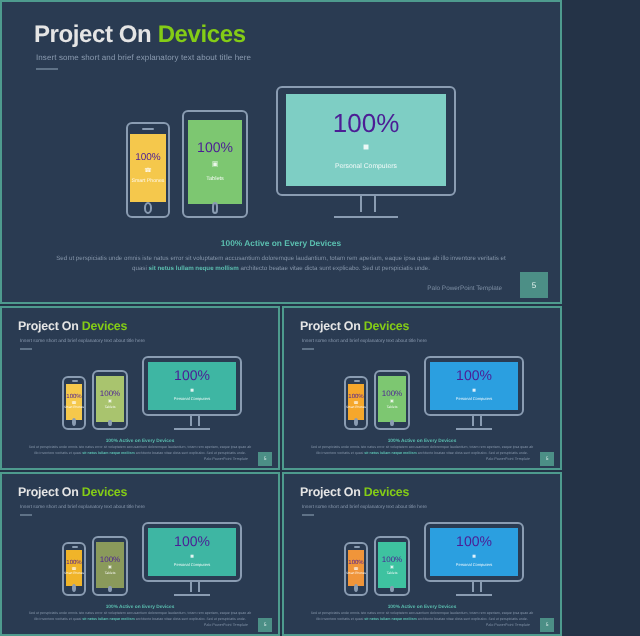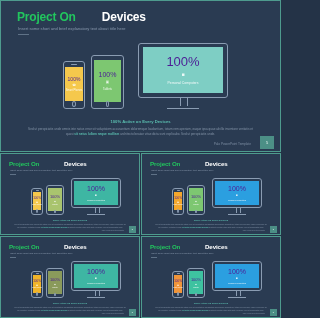--- a/index.html
+++ b/index.html
@@ -9,22 +9,22 @@
     font-family:"Liberation Sans", sans-serif;
     -webkit-font-smoothing:antialiased;
   }
   .page{position:relative;width:281px;height:318px;background:#243347;}
 
   
   .slide{position:relative;background:#2a3b52;overflow:hidden;}
   .slide-inner{position:absolute;inset:0;}
 
   .title{position:absolute;font-weight:bold;white-space:nowrap;}
-  .title .t-main{color:#22c55e;}
-  .title .t-accent{color:#ffffff;margin-left:23px;}
+  .title .t-main{color:#e5e5e5;}
+  .title .t-accent{color:#84cc16;}
 
   .subtitle{position:absolute;color:#8b9bb0;white-space:nowrap;}
   .rule{position:absolute;background:#5f7287;}
 
   
   .devices{position:absolute;}
   .phone{position:absolute;border:1px solid #8a9cb2;border-radius:3px;background:#2a3b52;box-sizing:border-box;}
   .phone .scr{position:absolute;left:7%;right:7%;top:11%;bottom:15%;display:flex;flex-direction:column;align-items:center;justify-content:center;}
   .phone .spk{position:absolute;left:35%;right:35%;top:4%;height:1px;background:#8a9cb2;border-radius:1px;}
   .phone .hb{position:absolute;left:40%;right:40%;bottom:3%;height:0;padding-bottom:18%;border:1px solid #8a9cb2;border-radius:50%;box-sizing:border-box;}

